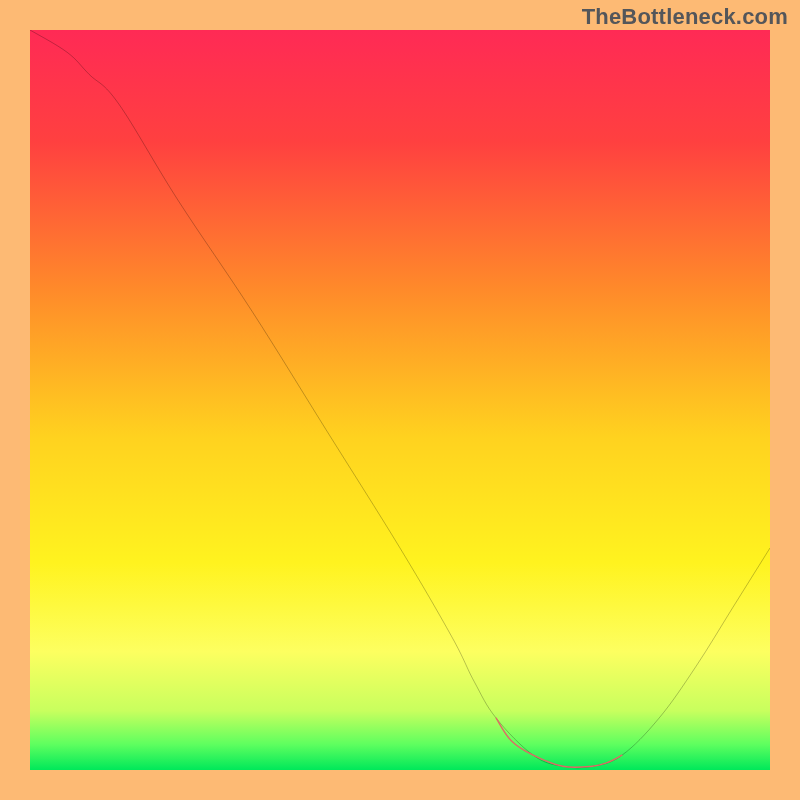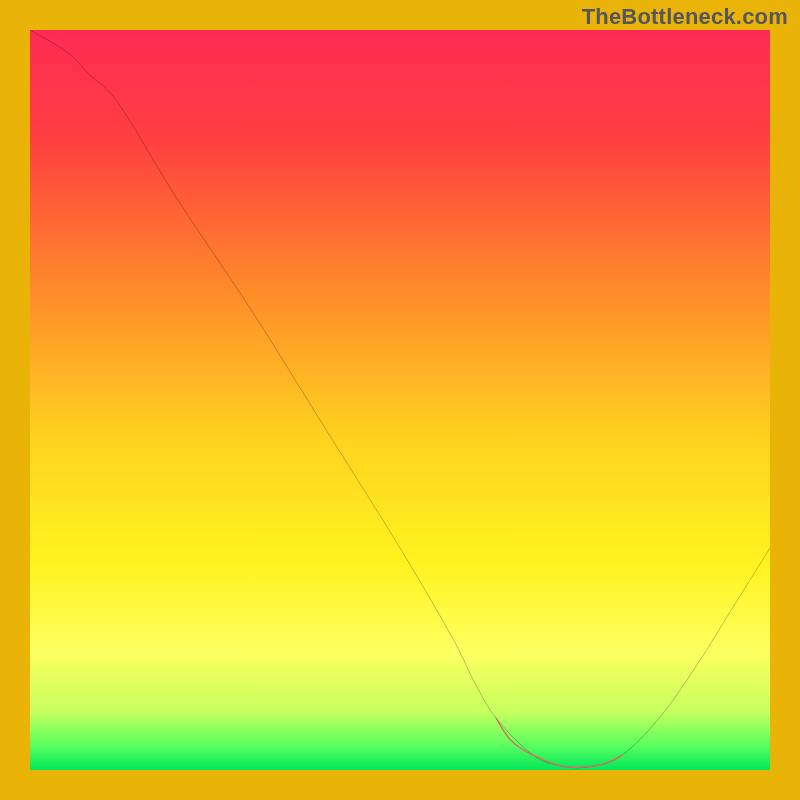--- a/index.html
+++ b/index.html
@@ -7,21 +7,21 @@
     padding: 0;
     width: 800px;
     height: 800px;
     background: #000;
     overflow: hidden;
   }
   .frame {
     position: relative;
     width: 800px;
     height: 800px;
-    background: #eab308;
+    background: #fdba74;
   }
   .watermark {
     position: absolute;
     top: 4px;
     right: 12px;
     font-family: Arial, Helvetica, sans-serif;
     font-size: 22px;
     font-weight: 600;
     color: #54565a;
     letter-spacing: 0.2px;

